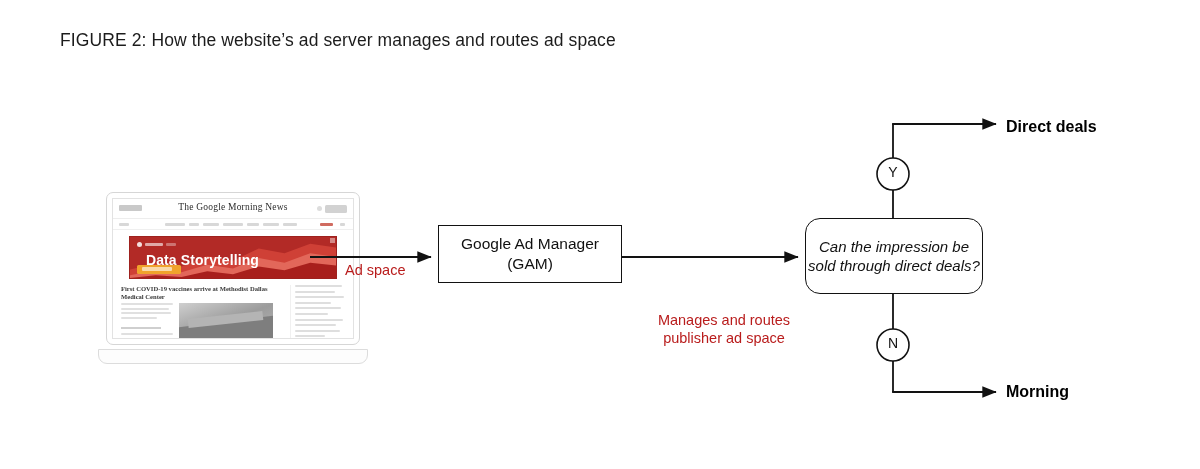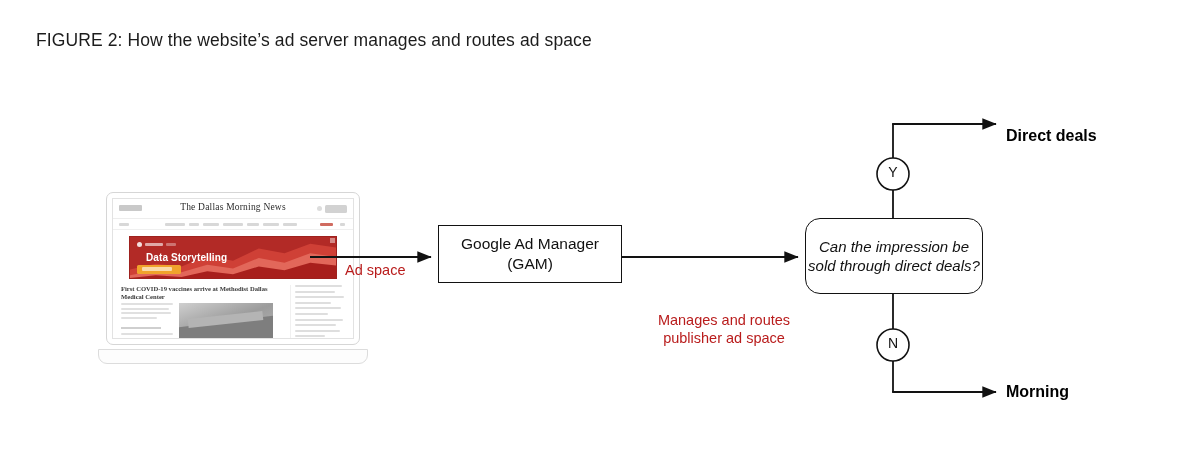--- a/index.html
+++ b/index.html
@@ -12,21 +12,21 @@
     height: 469px;
     position: relative;
     font-family: "Liberation Sans", sans-serif;
     color: #1a1a1a;
     overflow: hidden;
   }
 
   
   .figure-title {
     position: absolute;
-    left: 36px;
+    left: 60px;
     top: 30px;
     font-size: 17.5px;
     letter-spacing: 0.1px;
     color: #1c1c1c;
     white-space: nowrap;
   }
 
   
   .laptop {
     position: absolute;
@@ -178,21 +178,21 @@
   .wp-ad-brand .bar2 {
     width: 10px;
     height: 3px;
     background: rgba(255,255,255,.35);
     border-radius: 1px;
   }
   .wp-ad-title {
     position: absolute;
     left: 7px;
     top: 15px;
-    font-size: 10px;
+    font-size: 14px;
     font-weight: bold;
     color: #ffffff;
     z-index: 3;
     letter-spacing: 0.1px;
     padding-left: 9px;
   }
   .wp-ad-cta {
     position: absolute;
     left: 7px;
     top: 28px;
@@ -362,21 +362,21 @@
   .label-ad-space { left: 345px; top: 262px; }
   .label-manages  { left: 651px; top: 264px; line-height: 17.5px; white-space: normal; width: 146px; margin-top: 48px; }
 
   .outcome-label {
     position: absolute;
     font-size: 16px;
     font-weight: bold;
     color: #000000;
     white-space: nowrap;
   }
-  .label-direct   { left: 1006px; top: 127px; }
+  .label-direct   { left: 1006px; top: 118px; }
   .label-indirect { left: 1006px; top: 383px; }
 
   .branch-letter {
     position: absolute;
     width: 30px;
     text-align: center;
     font-size: 14px;
     color: #111111;
   }
   .letter-y { left: 878px; top: 164px; }
@@ -387,21 +387,21 @@
 
 <div class="figure-title">FIGURE 2: How the website’s ad server manages and routes ad space</div>
 
 <div class="laptop">
 
   <div class="laptop-lid">
     <div class="laptop-screen">
 
       <div class="wp-topbar">
         <div class="wp-logo-block"></div>
-        <div class="wp-masthead">The Dallas Morning News</div>
+        <div class="wp-masthead">The Google Morning News</div>
         <div class="wp-sub-dot"></div>
         <div class="wp-sub-btn"></div>
       </div>
 
       <div class="wp-nav">
         <div class="wp-nav-item" style="left:6px;width:10px;"></div>
         <div class="wp-nav-item" style="left:52px;width:20px;"></div>
         <div class="wp-nav-item" style="left:76px;width:10px;"></div>
         <div class="wp-nav-item" style="left:90px;width:16px;"></div>
         <div class="wp-nav-item" style="left:110px;width:20px;"></div>

